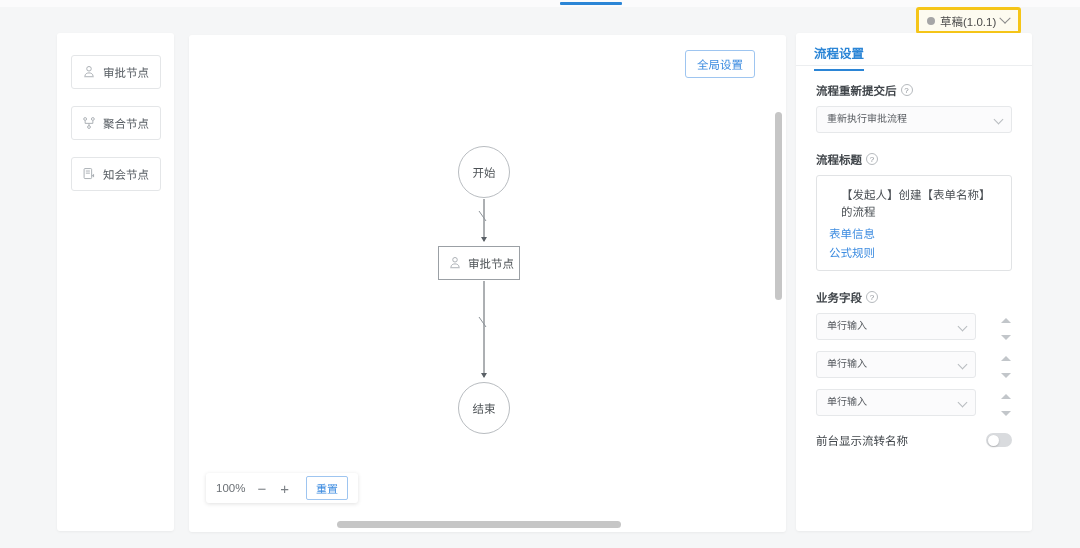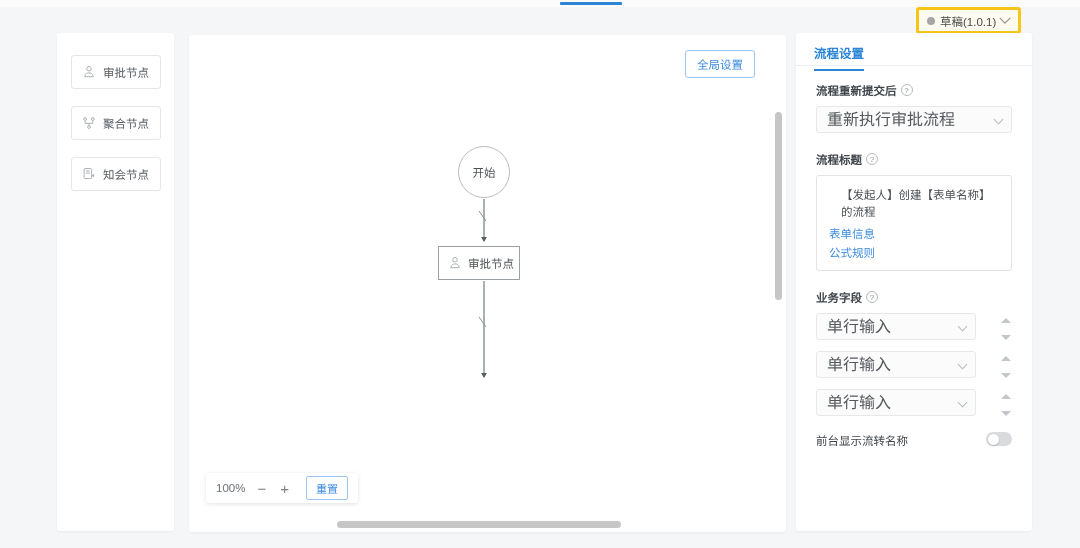--- a/index.html
+++ b/index.html
@@ -179,21 +179,21 @@
     display: inline-flex; align-items: center; justify-content: center;
     cursor: pointer; flex: 0 0 auto;
   }
 
   .select {
     position: relative; height: 27px;
     border: 1px solid #e6e8ea; border-radius: 3px;
     background: #fbfbfc;
     display: flex; align-items: center;
     padding: 0 24px 4px 10px;
-    font-size: 16px; color: #55595e; cursor: pointer;
+    font-size: 10px; color: #55595e; cursor: pointer;
   }
   .select .sel-chev {
     position: absolute; right: 9px; top: 9px;
     width: 7px; height: 7px;
     border-right: 1.2px solid #b7bbbf; border-bottom: 1.2px solid #b7bbbf;
     transform: rotate(45deg);
   }
 
   .textarea-box {
     position: relative; height: 96px;
@@ -218,21 +218,21 @@
     justify-content: space-between; cursor: pointer; color: #b9bdc1;
   }
   .sort-up, .sort-dn {
     width: 0; height: 0; border-left: 5px solid transparent;
     border-right: 5px solid transparent;
   }
   .sort-up { border-bottom: 5px solid #c2c6ca; }
   .sort-dn { border-top: 5px solid #c2c6ca; }
 
   .toggle-row {
-    display: flex; align-items: flex-start; justify-content: space-between;
+    display: flex; align-items: center; justify-content: space-between;
     margin-top: 16px;
   }
   .toggle-label { font-size: 11.5px; color: #41464b; }
   .toggle {
     width: 26px; height: 14px; border-radius: 7px;
     background: #d9dbde; position: relative; cursor: pointer;
     flex: 0 0 auto;
   }
   .toggle .knob {
     position: absolute; left: 1.5px; top: 1.5px;
@@ -314,20 +314,23 @@
 
     <div class="node-box">
       <svg class="pico" viewBox="0 0 16 16" fill="none" stroke="#a9aeb3" stroke-width="1.1">
         <circle cx="8" cy="4.3" r="2.6"></circle>
           <path d="M3.4 12.6c0-2.2 2.1-3.6 4.6-3.6s4.6 1.4 4.6 3.6"></path>
         <line x1="2.6" y1="13.4" x2="13.4" y2="13.4"></line>
       </svg>
       <span>审批节点</span>
     </div>
 
+    <div class="node-circle node-end">
+      <span>结束</span>
+    </div>
 
     <div class="vscroll-track"></div>
     <div class="vscroll-thumb"></div>
     <div class="hscroll-track"></div>
     <div class="hscroll-thumb"></div>
   </div>
 
   <div class="zoom-bar">
     <span class="zoom-level">100%</span>
     <span class="zoom-btn">−</span>

